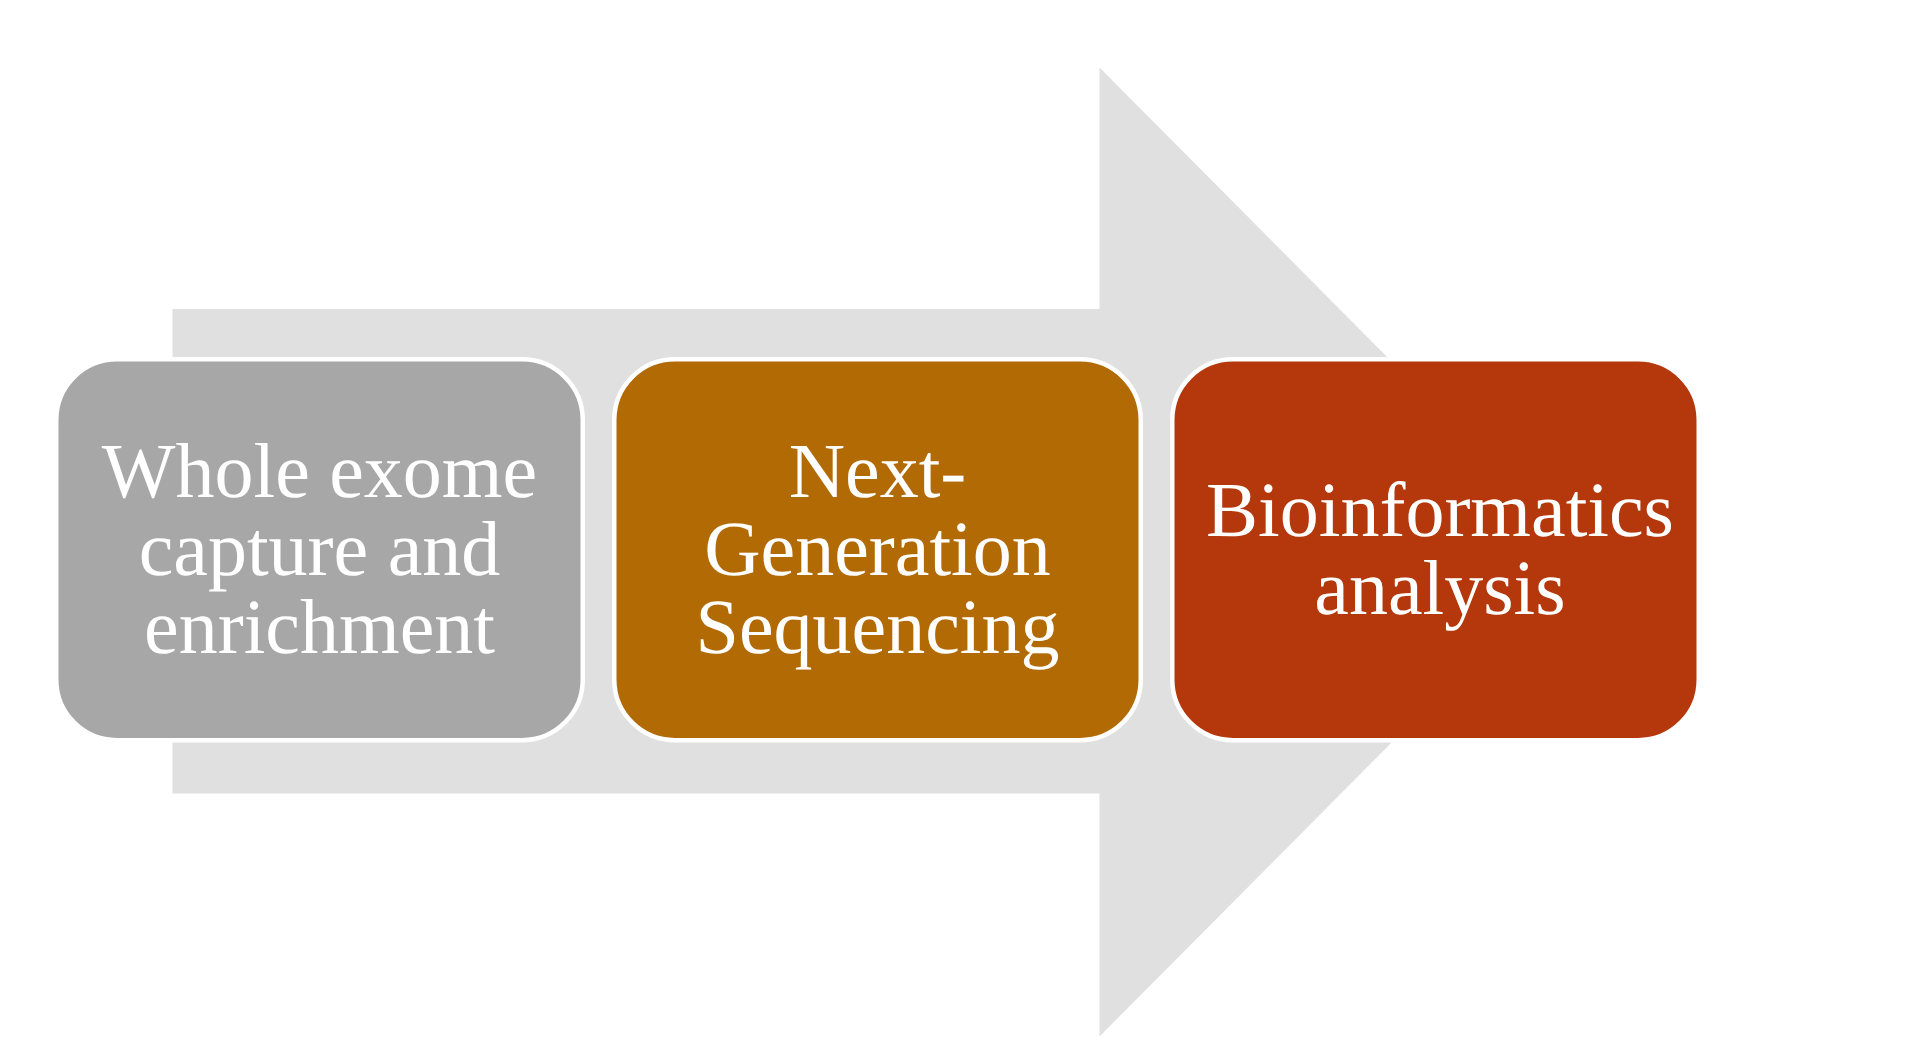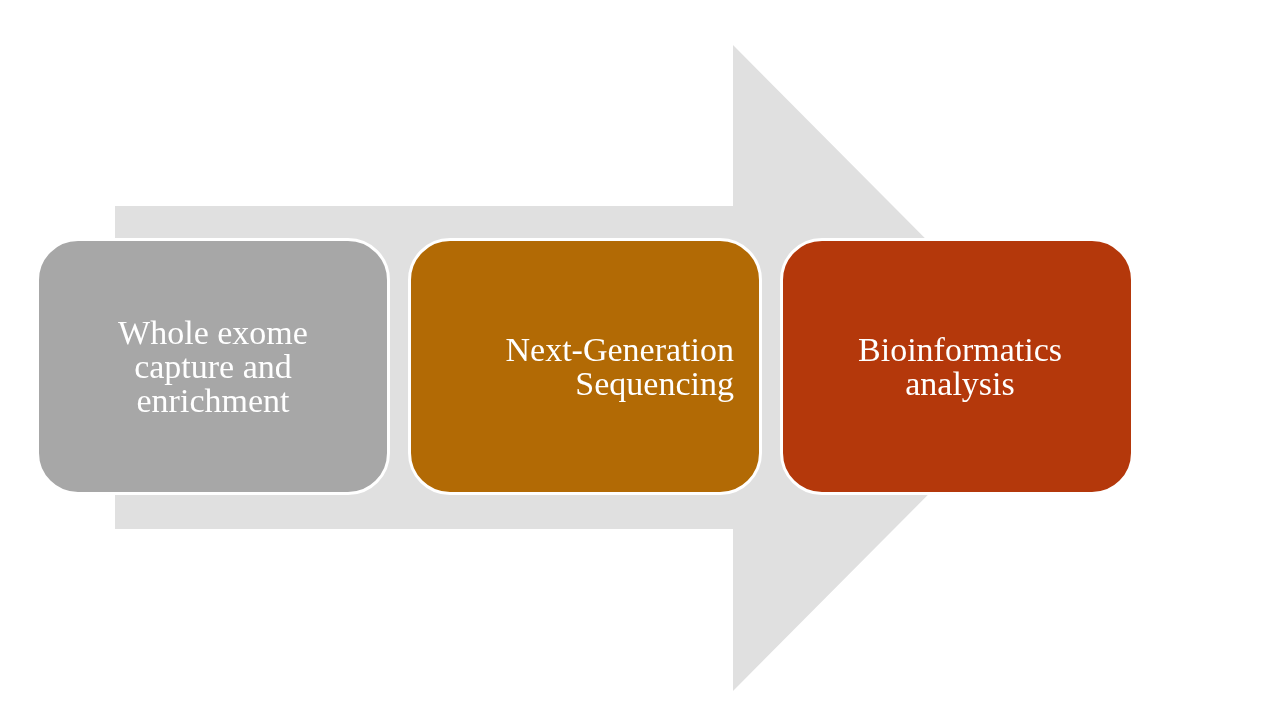--- a/index.html
+++ b/index.html
@@ -35,39 +35,39 @@
     align-items: center;
     justify-content: center;
     text-align: center;
     padding: 0 25px;
   }
   .step-1 { left: 36px; }
   .step-2 { left: 408px; }
   .step-3 { left: 780px; }
   .step-label {
     color: #ffffff;
-    font-size: 34px;
+    font-size: 52px;
     line-height: 1.0;
     font-weight: 400;
   }
 </style>
 </head>
 <body>
 
 <div class="slide">
 
   <svg class="arrow-svg" viewBox="0 0 1280 702" xmlns="http://www.w3.org/2000/svg" aria-hidden="true">
     <polygon points="115,206 733,206 733,45 1054,368 733,691 733,529 115,529" fill="#E0E0E0"></polygon>
   </svg>
 
   <div class="step step-1" style="background-color: rgb(167, 167, 167);">
     <span class="step-label">Whole exome capture and enrichment</span>
   </div>
 
-  <div class="step step-2" style="background-color: rgb(178, 106, 5); text-align: right;">
+  <div class="step step-2" style="background-color: rgb(178, 106, 5);">
     <span class="step-label">Next-Generation Sequencing</span>
   </div>
 
   <div class="step step-3" style="background-color: rgb(180, 56, 11); padding-left: 31px;">
     <span class="step-label">Bioinformatics analysis</span>
   </div>
 
 </div>
 
 </body></html>

